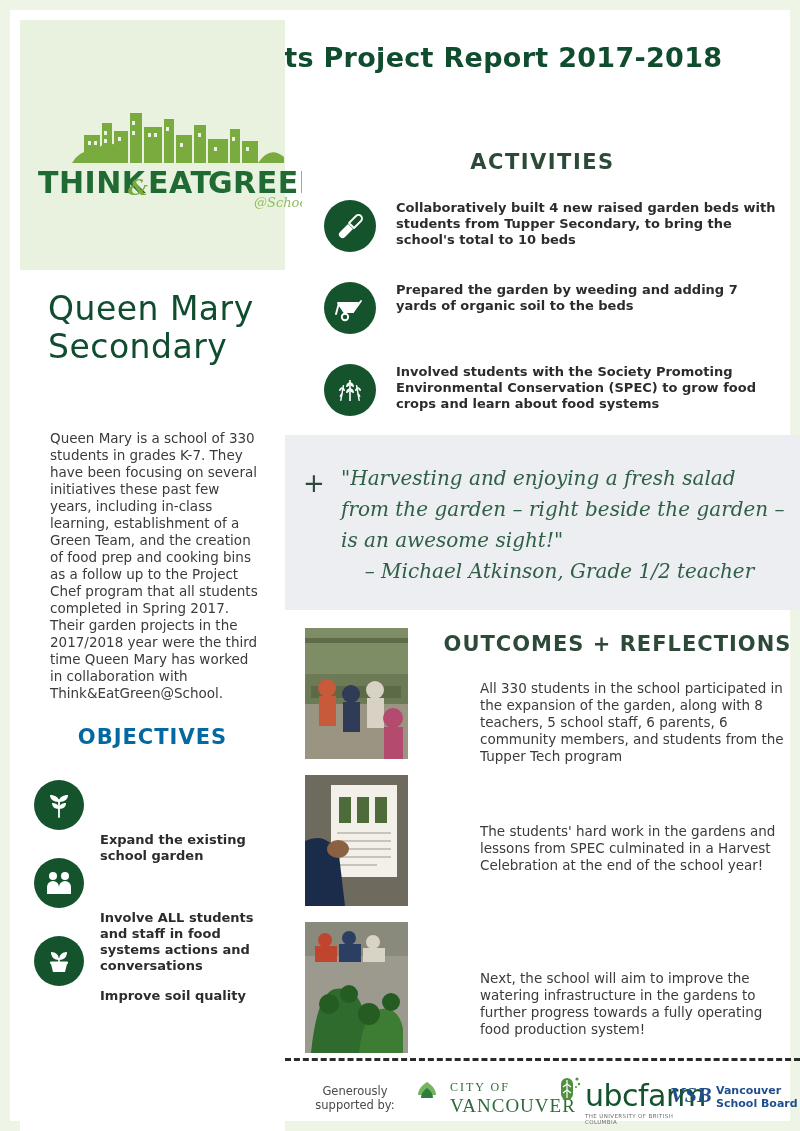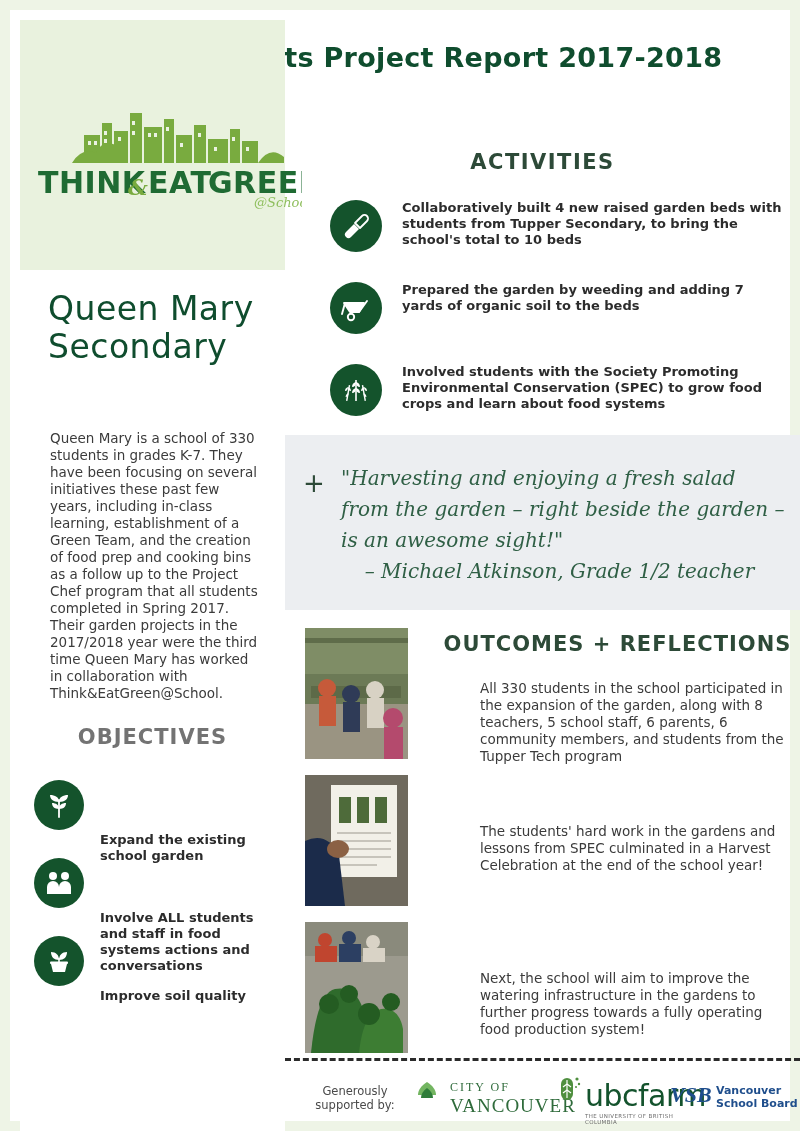--- a/index.html
+++ b/index.html
@@ -34,21 +34,21 @@
     font-family:"DejaVu Sans", sans-serif;
     font-size:33px;line-height:38px;font-weight:400;
     color:#0f4d2e;letter-spacing:.5px;
   }
   .school-desc{
     position:absolute;left:30px;top:410px;width:210px;
     font-size:13.5px;line-height:17px;color:#3b3b3b;
   }
   .objectives-title{
     position:absolute;left:0;top:705px;width:265px;text-align:center;
-    font-size:21px;font-weight:700;color:#737373;letter-spacing:1px;
+    font-size:21px;font-weight:700;color:#0369a1;letter-spacing:1px;
   }
   .obj-list{position:absolute;left:14px;top:760px;width:250px;}
   .obj-item{position:relative;min-height:62px;margin-bottom:16px;}
   .obj-badge{
     position:absolute;left:0;top:0;width:50px;height:50px;border-radius:50%;
     background:#14532c;display:flex;align-items:center;justify-content:center;
   }
   .obj-text{
     position:absolute;left:66px;top:6px;width:180px;
     font-size:13px;line-height:16px;font-weight:700;color:#2c2c2c;margin-top:46px;
@@ -57,21 +57,21 @@
   .report-title{
     position:absolute;left:0;top:32px;width:800px;text-align:center;
     font-size:27px;font-weight:700;color:#0f4d2e;letter-spacing:.3px;
   }
   
   .right-col{position:absolute;left:275px;top:10px;width:515px;height:1111px;}
   .activities-title{
     position:absolute;left:0;top:130px;width:515px;text-align:center;
     font-size:21px;font-weight:700;color:#2d4a38;letter-spacing:1.5px;
   }
-  .act-list{position:absolute;left:45px;top:180px;width:470px;}
+  .act-list{position:absolute;left:39px;top:180px;width:470px;}
   .act-item{position:relative;min-height:60px;margin-bottom:22px;}
   .act-badge{
     position:absolute;left:0;top:0;width:52px;height:52px;border-radius:50%;
     background:#14532c;display:flex;align-items:center;justify-content:center;
   }
   .act-text{
     position:absolute;left:72px;top:0;width:380px;
     font-size:13px;line-height:16px;font-weight:700;color:#2c2c2c;
   }
   

